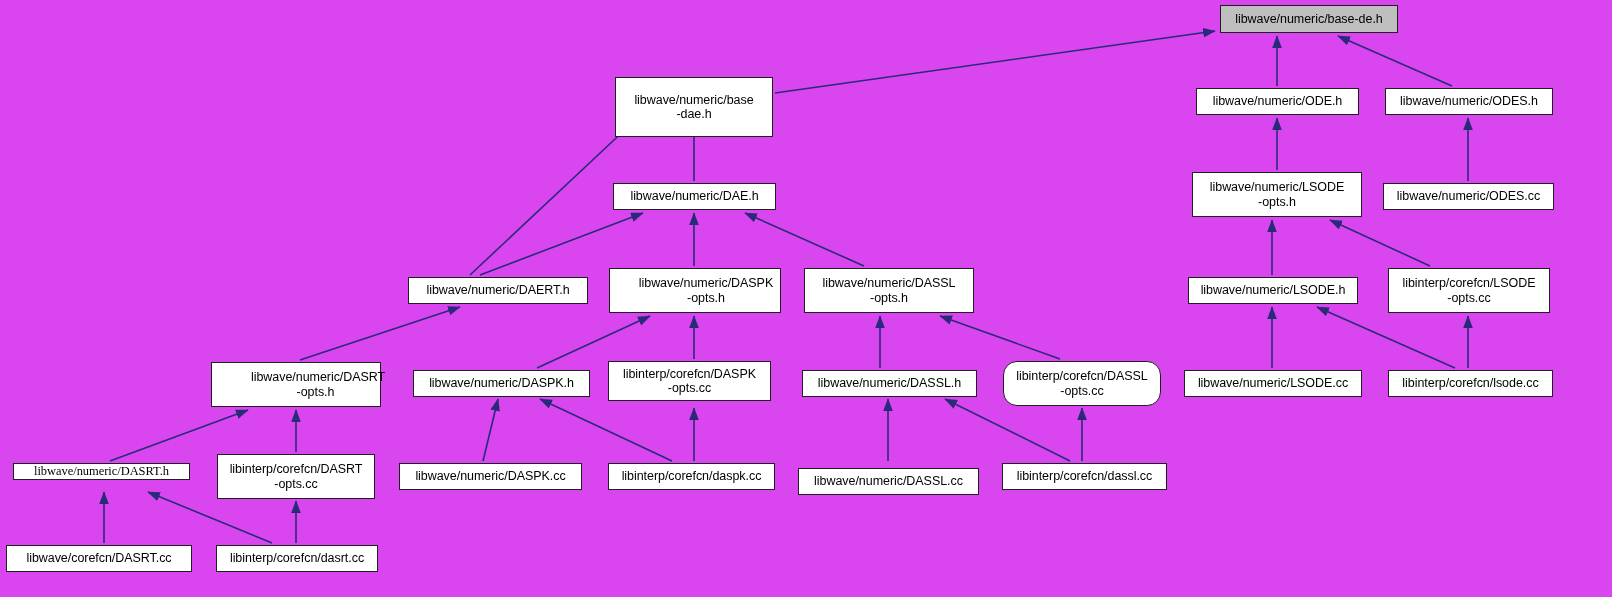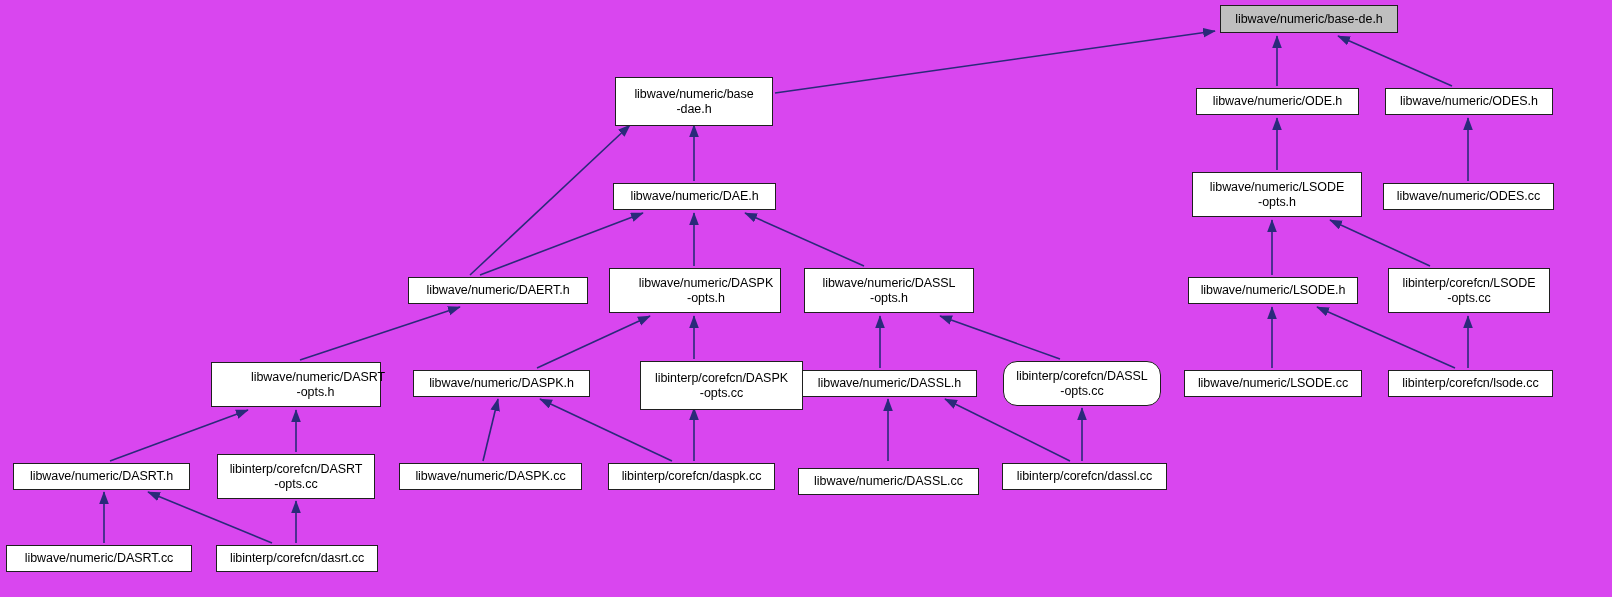--- a/index.html
+++ b/index.html
@@ -87,49 +87,49 @@
         <line x1="483" y1="461" x2="498" y2="399" stroke="#2a2a7a" stroke-width="1.6" marker-end="url(#arrowhead)"></line>
         <line x1="672" y1="461" x2="540" y2="399" stroke="#2a2a7a" stroke-width="1.6" marker-end="url(#arrowhead)"></line>
         <line x1="694" y1="461" x2="694" y2="408" stroke="#2a2a7a" stroke-width="1.6" marker-end="url(#arrowhead)"></line>
         <line x1="888" y1="461" x2="888" y2="399" stroke="#2a2a7a" stroke-width="1.6" marker-end="url(#arrowhead)"></line>
         <line x1="1070" y1="461" x2="945" y2="399" stroke="#2a2a7a" stroke-width="1.6" marker-end="url(#arrowhead)"></line>
         <line x1="1082" y1="461" x2="1082" y2="408" stroke="#2a2a7a" stroke-width="1.6" marker-end="url(#arrowhead)"></line>
       </g>
   </svg>
   <div id="nodes-group">
       <div class="node highlight" style="left: 1220px; top: 5px; width: 178px; height: 28px;"><span class="node-label">libwave/numeric/base-de.h</span></div>
-      <div class="node" style="left: 615px; top: 77px; width: 158px; height: 49px;"><span class="node-label">libwave/numeric/base
+      <div class="node" style="left: 615px; top: 77px; width: 158px; height: 60px;"><span class="node-label">libwave/numeric/base
 -dae.h</span></div>
       <div class="node" style="left: 1196px; top: 88px; width: 163px; height: 27px;"><span class="node-label">libwave/numeric/ODE.h</span></div>
       <div class="node" style="left: 1385px; top: 88px; width: 168px; height: 27px;"><span class="node-label">libwave/numeric/ODES.h</span></div>
       <div class="node" style="left: 613px; top: 183px; width: 163px; height: 27px;"><span class="node-label">libwave/numeric/DAE.h</span></div>
       <div class="node" style="left: 1192px; top: 172px; width: 170px; height: 45px;"><span class="node-label">libwave/numeric/LSODE
 -opts.h</span></div>
       <div class="node" style="left: 1383px; top: 183px; width: 171px; height: 27px;"><span class="node-label">libwave/numeric/ODES.cc</span></div>
       <div class="node" style="left: 408px; top: 277px; width: 180px; height: 27px;"><span class="node-label">libwave/numeric/DAERT.h</span></div>
       <div class="node" style="left: 609px; top: 268px; width: 172px; height: 45px; padding-left: 22px;"><span class="node-label">libwave/numeric/DASPK
 -opts.h</span></div>
       <div class="node" style="left: 804px; top: 268px; width: 170px; height: 45px;"><span class="node-label">libwave/numeric/DASSL
 -opts.h</span></div>
       <div class="node" style="left: 1188px; top: 277px; width: 170px; height: 27px;"><span class="node-label">libwave/numeric/LSODE.h</span></div>
       <div class="node" style="left: 1388px; top: 268px; width: 162px; height: 45px;"><span class="node-label">libinterp/corefcn/LSODE
 -opts.cc</span></div>
       <div class="node" style="left: 211px; top: 362px; width: 170px; height: 45px; padding-left: 39px;"><span class="node-label">libwave/numeric/DASRT
 -opts.h</span></div>
       <div class="node" style="left: 413px; top: 370px; width: 177px; height: 27px;"><span class="node-label">libwave/numeric/DASPK.h</span></div>
-      <div class="node" style="left: 640px; top: 361px; width: 163px; height: 49px; justify-content: flex-end;"><span class="node-label">libinterp/corefcn/DASPK
+      <div class="node" style="left: 608px; top: 361px; width: 163px; height: 40px; justify-content: flex-end;"><span class="node-label">libinterp/corefcn/DASPK
 -opts.cc</span></div>
       <div class="node" style="left: 802px; top: 370px; width: 175px; height: 27px;"><span class="node-label">libwave/numeric/DASSL.h</span></div>
       <div class="node" style="left: 1003px; top: 361px; width: 158px; height: 45px; border-radius: 14px;"><span class="node-label">libinterp/corefcn/DASSL
 -opts.cc</span></div>
       <div class="node" style="left: 1184px; top: 370px; width: 178px; height: 27px;"><span class="node-label">libwave/numeric/LSODE.cc</span></div>
       <div class="node" style="left: 1388px; top: 370px; width: 165px; height: 27px;"><span class="node-label">libinterp/corefcn/lsode.cc</span></div>
-      <div class="node" style="left: 13px; top: 463px; width: 177px; height: 27px;"><span class="node-label">libwave/numeric/DASRT.h</span></div>
+      <div class="node" style="left: 13px; top: 463px; width: 177px; height: 17px; font-family: Liberation Serif, serif;"><span class="node-label">libwave/numeric/DASRT.h</span></div>
       <div class="node" style="left: 217px; top: 454px; width: 158px; height: 45px;"><span class="node-label">libinterp/corefcn/DASRT
 -opts.cc</span></div>
       <div class="node" style="left: 399px; top: 463px; width: 183px; height: 27px;"><span class="node-label">libwave/numeric/DASPK.cc</span></div>
       <div class="node" style="left: 608px; top: 463px; width: 167px; height: 27px;"><span class="node-label">libinterp/corefcn/daspk.cc</span></div>
       <div class="node" style="left: 798px; top: 468px; width: 181px; height: 27px;"><span class="node-label">libwave/numeric/DASSL.cc</span></div>
       <div class="node" style="left: 1002px; top: 463px; width: 165px; height: 27px;"><span class="node-label">libinterp/corefcn/dassl.cc</span></div>
-      <div class="node" style="left: 6px; top: 545px; width: 186px; height: 27px;"><span class="node-label">libwave/numeric/DASRT.cc</span></div>
+      <div class="node" style="left: 6px; top: 545px; width: 186px; height: 27px;"><span class="node-label">libwave/corefcn/DASRT.cc</span></div>
       <div class="node" style="left: 216px; top: 545px; width: 162px; height: 27px;"><span class="node-label">libinterp/corefcn/dasrt.cc</span></div>
     </div>
 </div>
 
 </body></html>

